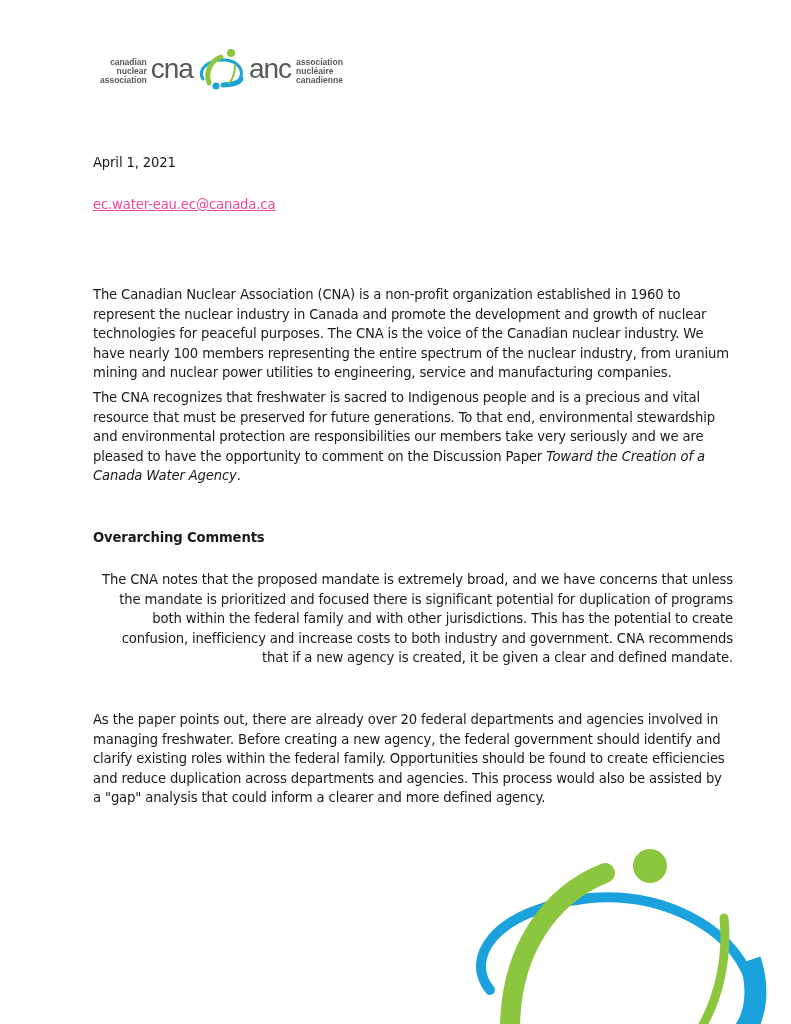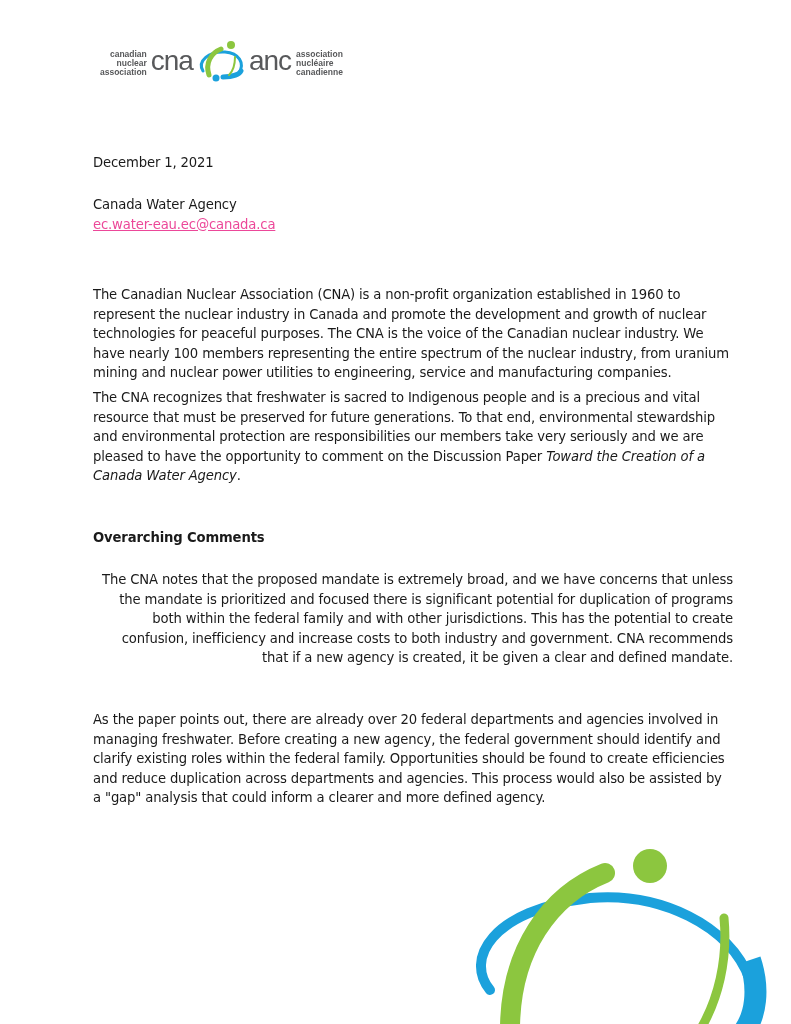--- a/index.html
+++ b/index.html
@@ -11,21 +11,21 @@
       width: 791px;
       height: 1024px;
       position: relative;
       overflow: hidden;
       font-family: "DejaVu Sans", sans-serif;
       color: #1a1a1a;
     }
     .logo {
       position: absolute;
       left: 100px;
-      top: 38px;
+      top: 46px;
       height: 50px;
       display: flex;
       align-items: center;
     }
     .logo-small {
       font-family: "Liberation Sans", sans-serif;
       font-size: 8.5px;
       line-height: 9px;
       color: #58595b;
       font-weight: bold;
@@ -91,24 +91,23 @@
     <circle cx="21" cy="41" r="3.5" fill="#1ba1dc"></circle>
   </svg>
   <div class="logo-big">anc</div>
   <div class="logo-small right">
     <div>association</div>
     <div>nucléaire</div>
     <div>canadienne</div>
   </div>
 </div>
 
-<div class="page-text date">December 1, 2021</div>
+<div class="page-text date">April 1, 2021</div>
 
 <div class="page-text recipient">
-  <div>Canada Water Agency</div>
   <a href="mailto:ec.water-eau.ec@canada.ca">ec.water-eau.ec@canada.ca</a>
 </div>
 
 <div class="page-text p1">
   <p>The Canadian Nuclear Association (CNA) is a non-profit organization established in 1960 to represent the nuclear industry in Canada and promote the development and growth of nuclear technologies for peaceful purposes. The CNA is the voice of the Canadian nuclear industry. We have nearly 100 members representing the entire spectrum of the nuclear industry, from uranium mining and nuclear power utilities to engineering, service and manufacturing companies.</p>
 </div>
 
 <div class="page-text p2">
   <p><span>The CNA recognizes that freshwater is sacred to Indigenous people and is a precious and vital resource that must be preserved for future generations. To that end, environmental stewardship and environmental protection are responsibilities our members take very seriously and we are pleased to have the opportunity to comment on the Discussion Paper </span><em>Toward the Creation of a Canada Water Agency</em><span>.</span></p>
 </div>

